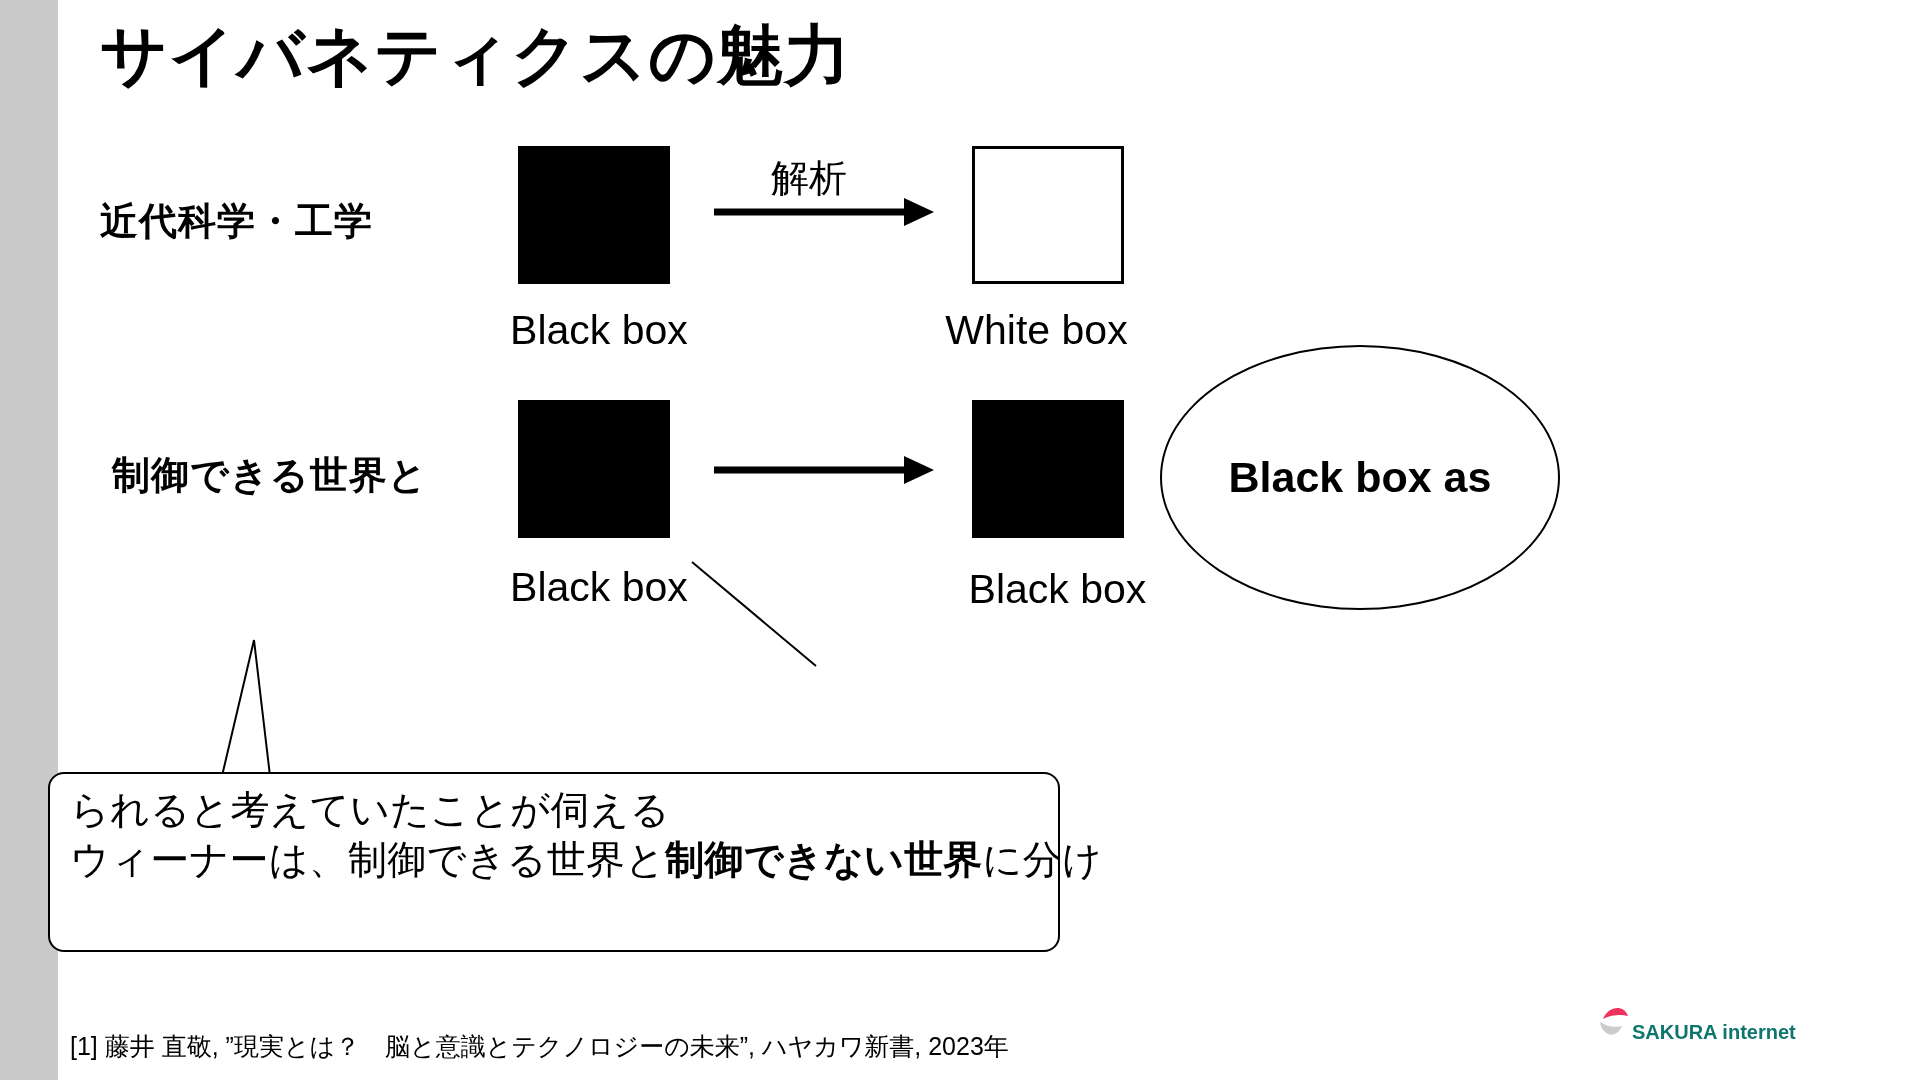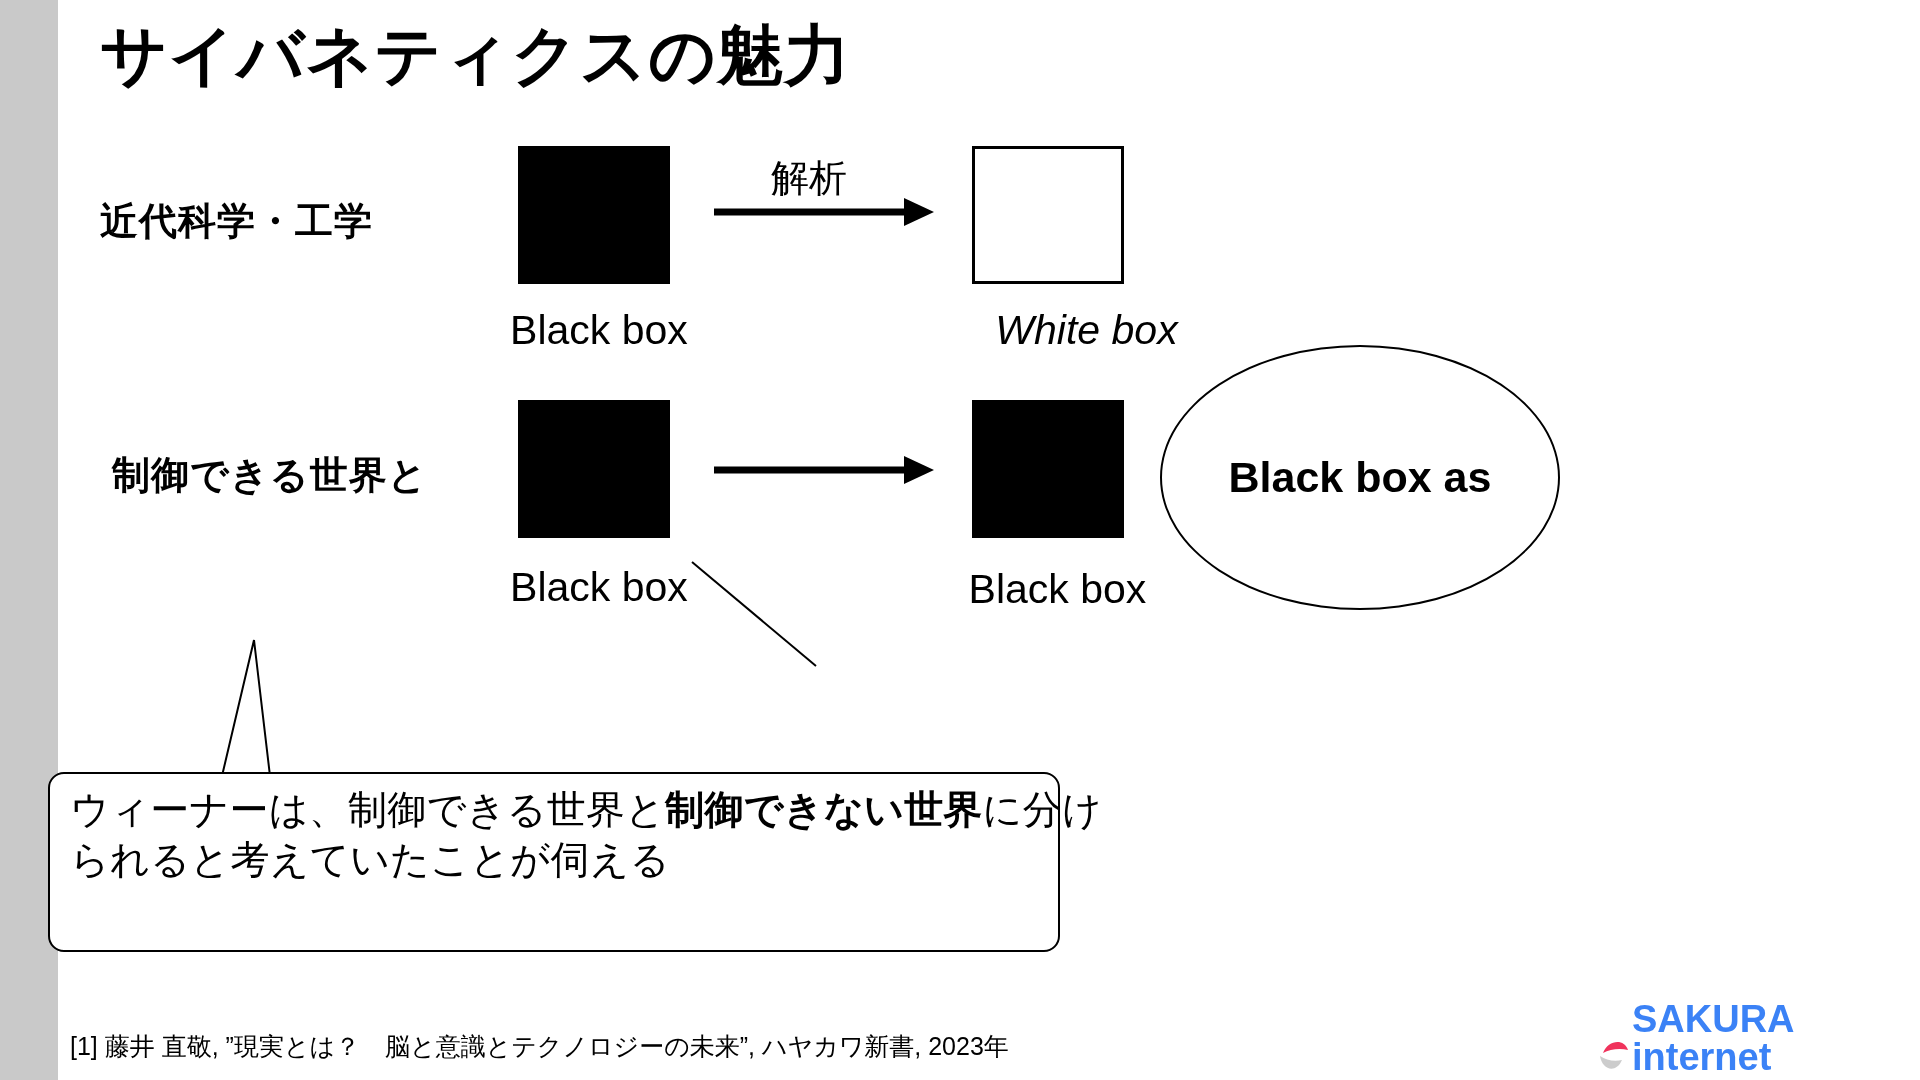--- a/index.html
+++ b/index.html
@@ -79,21 +79,21 @@
   
   .box-caption {
     position: absolute;
     font-size: 41px;
     font-weight: 400;
     white-space: nowrap;
     text-align: center;
     margin-top: 8px;
   }
   #caption-black-1 { left: 494px; top: 299px; width: 210px; }
-  #caption-white-1 { left: 979px; top: 299px; width: 215px; font-style: italic; }
+  #caption-white-1 { left: 929px; top: 299px; width: 215px; }
   #caption-black-2 { left: 494px; top: 556px; width: 210px; }
   #caption-black-3 { left: 950px; top: 558px; width: 215px; }
 
   
   .arrow-svg { position: absolute; }
   #arrow-1 { left: 712px; top: 192px; }
   #arrow-2 { left: 712px; top: 450px; }
 
   .arrow-label {
     position: absolute;
@@ -185,23 +185,23 @@
     display: flex;
     align-items: flex-end;
   }
   #sakura-mark {
     position: relative;
     width: 52px;
     height: 42px;
     margin-right: 2px;
   }
   #sakura-wordmark {
-    font-size: 38px;
-    font-weight: 700;
-    color: #3b82f6;
+    font-size: 20px;
+    font-weight: 700;
+    color: #0f766e;
     letter-spacing: 0px;
     line-height: 1;
     position: relative;
     left: -14px;
     bottom: 2px;
   }
 </style>
 </head>
 <body>
 
@@ -251,22 +251,22 @@
   </svg>
 
   <svg id="callout-tail" width="100" height="140" viewBox="0 0 100 140">
     <polyline points="2,138 34,2 50,138" fill="#ffffff" stroke="#000000" stroke-width="2"></polyline>
     <line x1="0" y1="138" x2="100" y2="138" stroke="#ffffff" stroke-width="4"></line>
   </svg>
 
   <div id="callout"></div>
 
   <div id="callout-text">
+    <div class="line">られると考えていたことが伺える</div>
     <div class="line"><span>ウィーナーは、制御できる世界と</span><b>制御できない世界</b><span>に分け</span></div>
-    <div class="line">られると考えていたことが伺える</div>
   </div>
 
   <div id="footnote">[1] 藤井 直敬, ”現実とは？　脳と意識とテクノロジーの未来”, ハヤカワ新書, 2023年</div>
 
   <div id="sakura-logo">
     <div id="sakura-mark">
       <svg width="52" height="42" viewBox="0 0 52 42">
         <path d="M8 20 C10 34, 24 38, 30 24 C22 26, 14 24, 8 20 Z" fill="#cccccc"></path>
         <path d="M11 17 C16 4, 32 2, 36 14 C28 12, 18 13, 11 17 Z" fill="#f0335c"></path>
       </svg>

